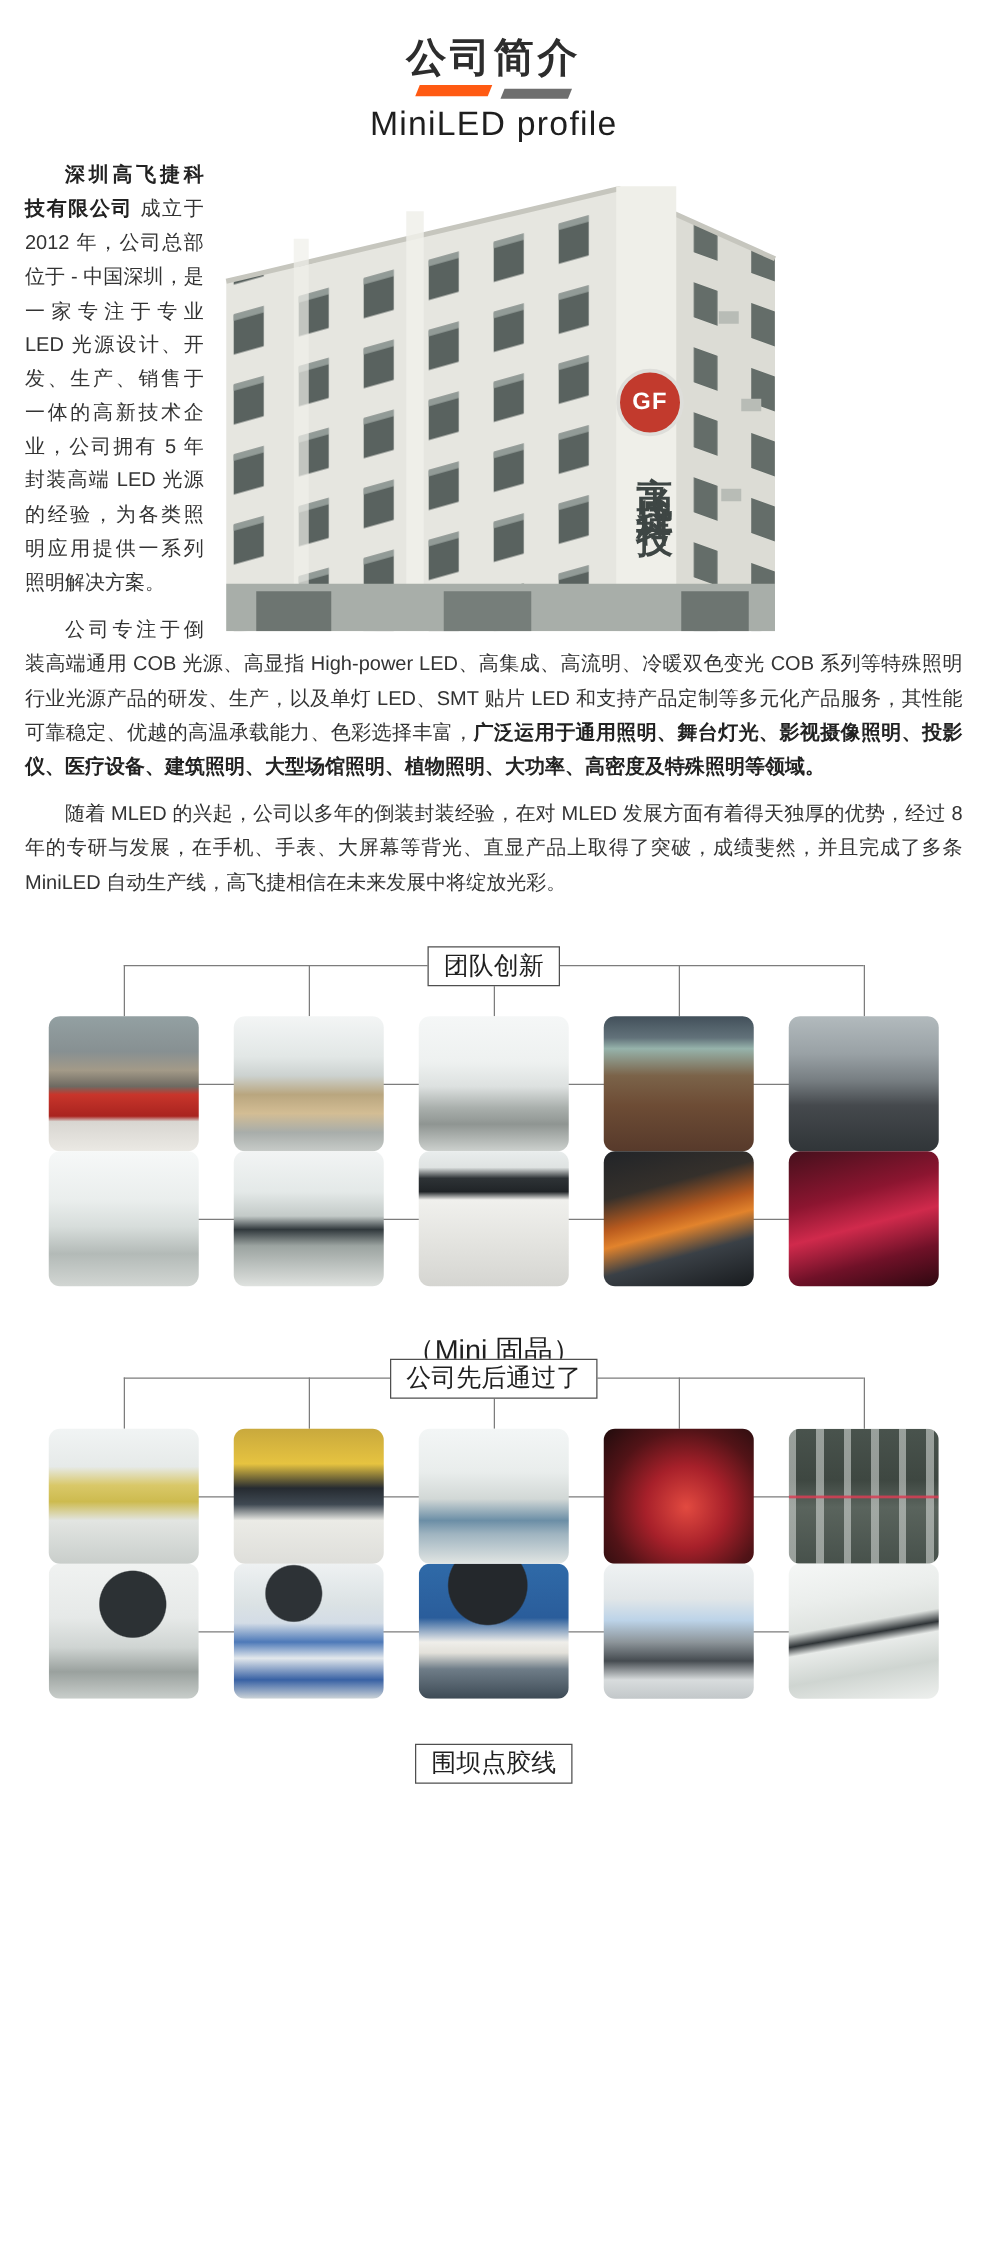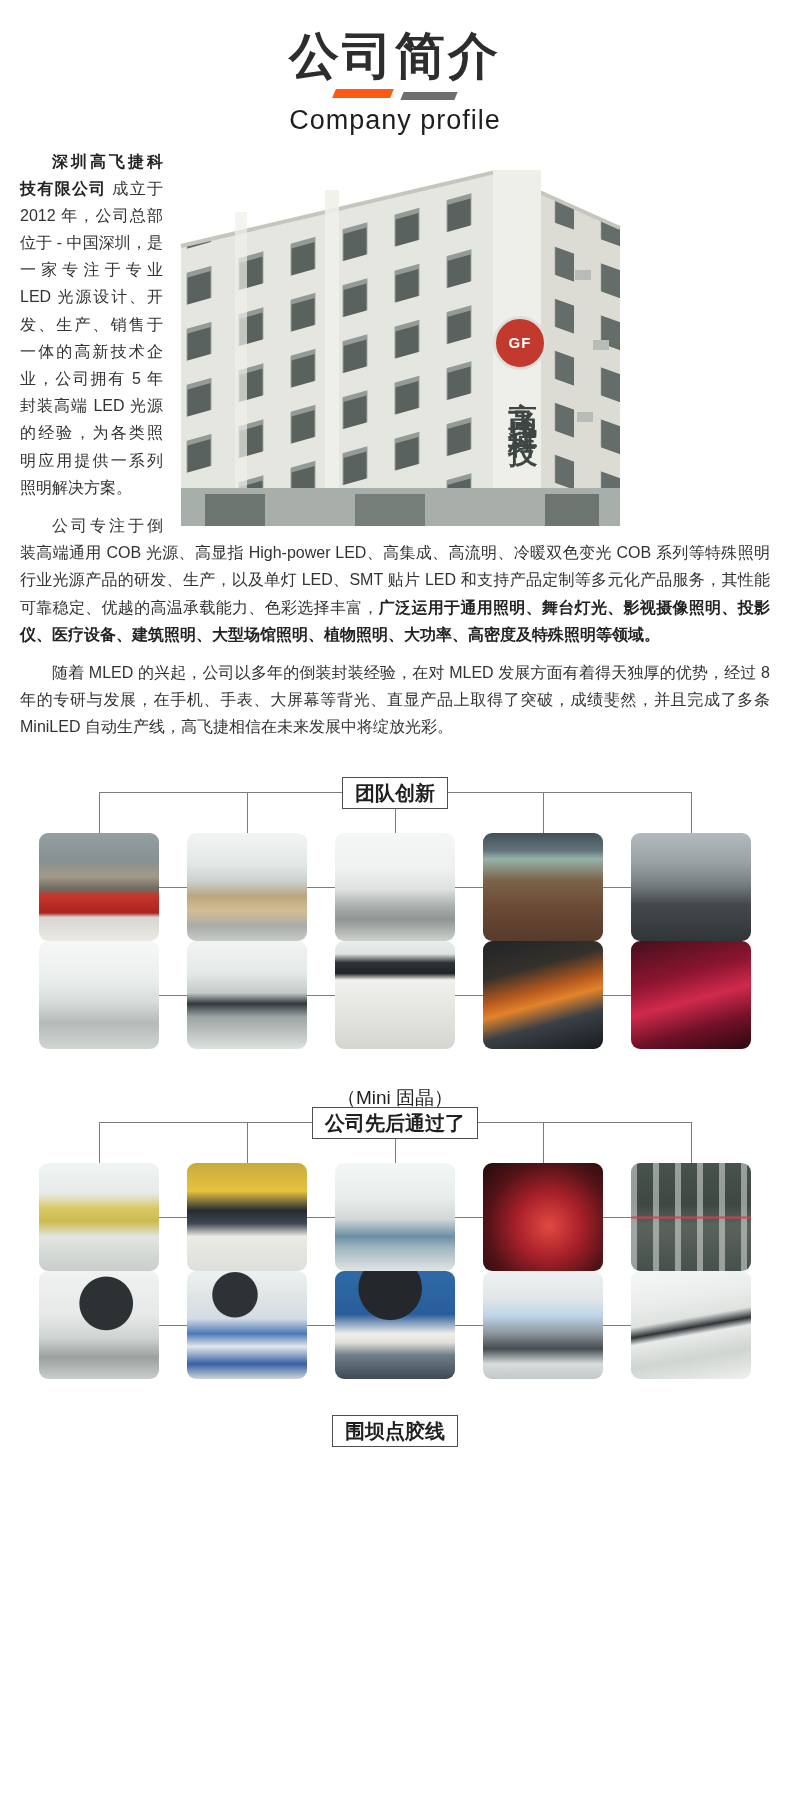--- a/index.html
+++ b/index.html
@@ -1,56 +1,56 @@
 <!DOCTYPE html>
 <html><head>
 <meta charset="utf-8">
 <style>
   html,body{margin:0;padding:0;background:#fff;}
   body{width:790px;min-height:1813px;overflow:hidden;margin:0 auto;
        font-family:"Liberation Sans","DejaVu Sans",sans-serif;-webkit-font-smoothing:antialiased;}
 
   
   .header{text-align:center;padding-top:28px;}
-  .title{font-size:50px;font-weight:700;color:#2d2d2d;letter-spacing:3px;line-height:1.15;}
+  .title{font-size:32px;font-weight:700;color:#2d2d2d;letter-spacing:3px;line-height:1.15;}
   .bars{height:13px;margin-top:3px;line-height:0;}
   .bar{display:inline-block;vertical-align:top;transform:skewX(-22deg);}
   .bar.orange{width:58px;height:9px;background:#ff5a12;margin-right:10px;}
   .bar.gray{width:54px;height:8px;background:#6e6e6e;margin-top:3px;}
   .subtitle{font-size:27px;color:#1e1e1e;margin-top:3px;letter-spacing:1px;}
 
   
   .intro{width:750px;margin:12px auto 0;font-size:16px;line-height:1.7;color:#333;text-align:justify;}
   .intro p{margin:0 0 11px;text-indent:2em;}
   .intro b{color:#222;}
   .clear{clear:both;}
 
   
   .bphoto{float:right;width:455px;height:376px;margin:2px 140px 8px 12px;position:relative;background:#fff;}
   .bphoto svg{display:block;}
   .b-logo{position:absolute;left:318px;top:166px;width:48px;height:48px;border-radius:50%;
-          background:#c23a2d;border:3px solid #dededa;color:#fff;font-weight:700;font-size:15px;
+          background:#c23a2d;border:3px solid #dededa;color:#fff;font-weight:700;font-size:19px;
           display:flex;align-items:center;justify-content:center;letter-spacing:1px;}
   .b-sign{position:absolute;left:323px;top:228px;writing-mode:vertical-rl;font-size:29px;font-weight:700;
           color:#3e4644;letter-spacing:9px;font-family:"Liberation Serif","DejaVu Serif",serif;}
 
   
   .gallery .tree{position:relative;height:56px;width:712px;margin:36px auto 0;}
   .gallery.first .tree{margin-top:26px;}
   .tree .hline{position:absolute;top:15px;left:60px;width:592px;border-top:1px solid #7c7c7c;}
   .tree .vd{position:absolute;top:15px;height:41px;border-left:1px solid #7c7c7c;}
   .vd.p1{left:60px}.vd.p2{left:208px}.vd.p4{left:504px}.vd.p5{left:652px}
   .tree .vc{position:absolute;left:356px;top:30px;height:26px;border-left:1px solid #7c7c7c;}
   .glabel{position:absolute;top:0;left:50%;transform:translateX(-50%);background:#fff;
-          border:1px solid #4f4f4f;padding:2px 12px;font-size:20px;font-weight:700;color:#1f1f1f;
+          border:1px solid #4f4f4f;padding:2px 12px;font-size:20px;font-weight:400;color:#1f1f1f;
           white-space:nowrap;line-height:1.3;z-index:2;}
   .pre{display:none;}
   .gallery.has-pre .tree{height:78px;}
   .gallery.has-pre .pre{display:block;position:absolute;top:0;left:50%;transform:translateX(-50%);
-          font-size:19px;color:#1f1f1f;white-space:nowrap;}
+          font-size:23px;color:#1f1f1f;white-space:nowrap;}
   .gallery.has-pre .glabel{top:22px;}
   .gallery.has-pre .hline,.gallery.has-pre .vd{top:37px;}
   .gallery.has-pre .vd{height:41px;}
   .gallery.has-pre .vc{top:52px;height:26px;}
 
   .thumbs{position:relative;width:712px;margin:0 auto;display:flex;gap:28px;}
   .rowline{position:absolute;left:60px;right:60px;top:54px;border-top:1px solid #7c7c7c;}
   .thumb{width:120px;height:108px;flex:0 0 120px;border-radius:9px;position:relative;z-index:1;}
 
   
@@ -84,21 +84,21 @@
   .t45{background:linear-gradient(170deg,#f5f7f6 0%,#ebeeec 26%,#dfe3e0 44%,#2f3437 52%,#e8ebe9 58%,#cfd5d1 76%,#eef0ee 100%);}
 </style>
 </head>
 <body>
 
 <div class="header">
   <div class="title">公司简介</div>
   <div class="bars">
     <span class="bar orange"></span><span class="bar gray"></span>
   </div>
-  <div class="subtitle">Company profile</div>
+  <div class="subtitle">MiniLED profile</div>
 </div>
 
 <div class="intro">
   <div class="bphoto" title="公司大楼外景">
     <svg width="455" height="376" viewBox="0 0 455 376">
       <defs>
         <pattern id="pw1" width="52" height="56" patternUnits="userSpaceOnUse" patternTransform="skewY(-15.6)">
           <rect x="12" y="14" width="24" height="32" fill="#59625f"></rect>
           <rect x="12" y="14" width="24" height="5" fill="#929b97"></rect>
         </pattern>

